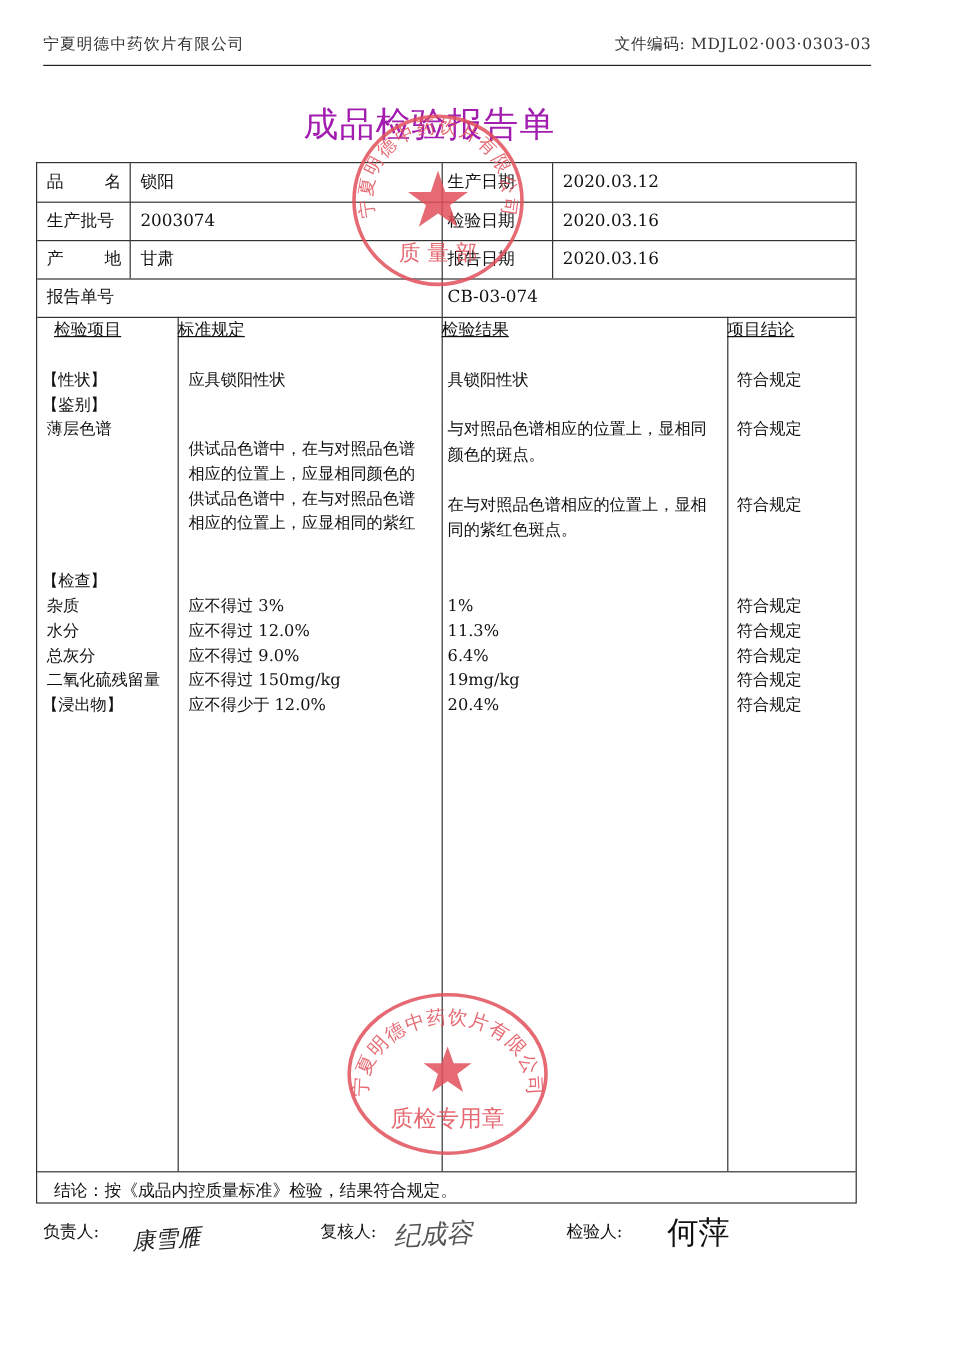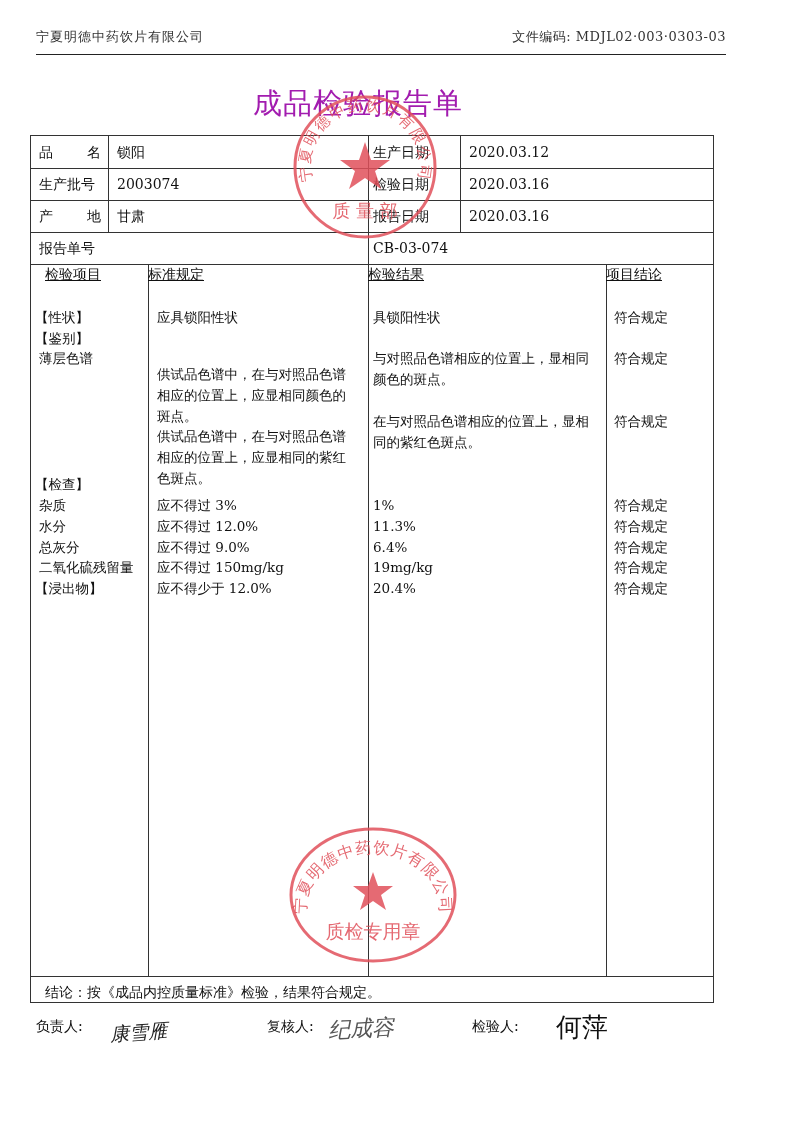--- a/index.html
+++ b/index.html
@@ -85,24 +85,22 @@
   <div class="body-text" style="left:126px; top:171px">应具锁阳性状</div>
   <div class="body-text" style="left:342px; top:171px">具锁阳性状</div>
   <div class="body-text" style="left:583px; top:171px">符合规定</div>
 
   <div class="body-text" style="left:4px; top:192px">【鉴别】</div>
 
   <div class="body-text" style="left:8px; top:212px">薄层色谱</div>
   <div class="body-text" style="left:126px; top:228px">
     <div>供试品色谱中，在与对照品色谱</div>
     <div>相应的位置上，应显相同颜色的</div>
-    <div>斑点。</div>
     <div>供试品色谱中，在与对照品色谱</div>
     <div>相应的位置上，应显相同的紫红</div>
-    <div>色斑点。</div>
   </div>
   <div class="body-text" style="left:342px; top:212px">
     <div>与对照品色谱相应的位置上，显相同</div>
     <div>颜色的斑点。</div>
   </div>
   <div class="body-text" style="left:342px; top:275px">
     <div>在与对照品色谱相应的位置上，显相</div>
     <div>同的紫红色斑点。</div>
   </div>
   <div class="body-text" style="left:583px; top:212px">符合规定</div>

